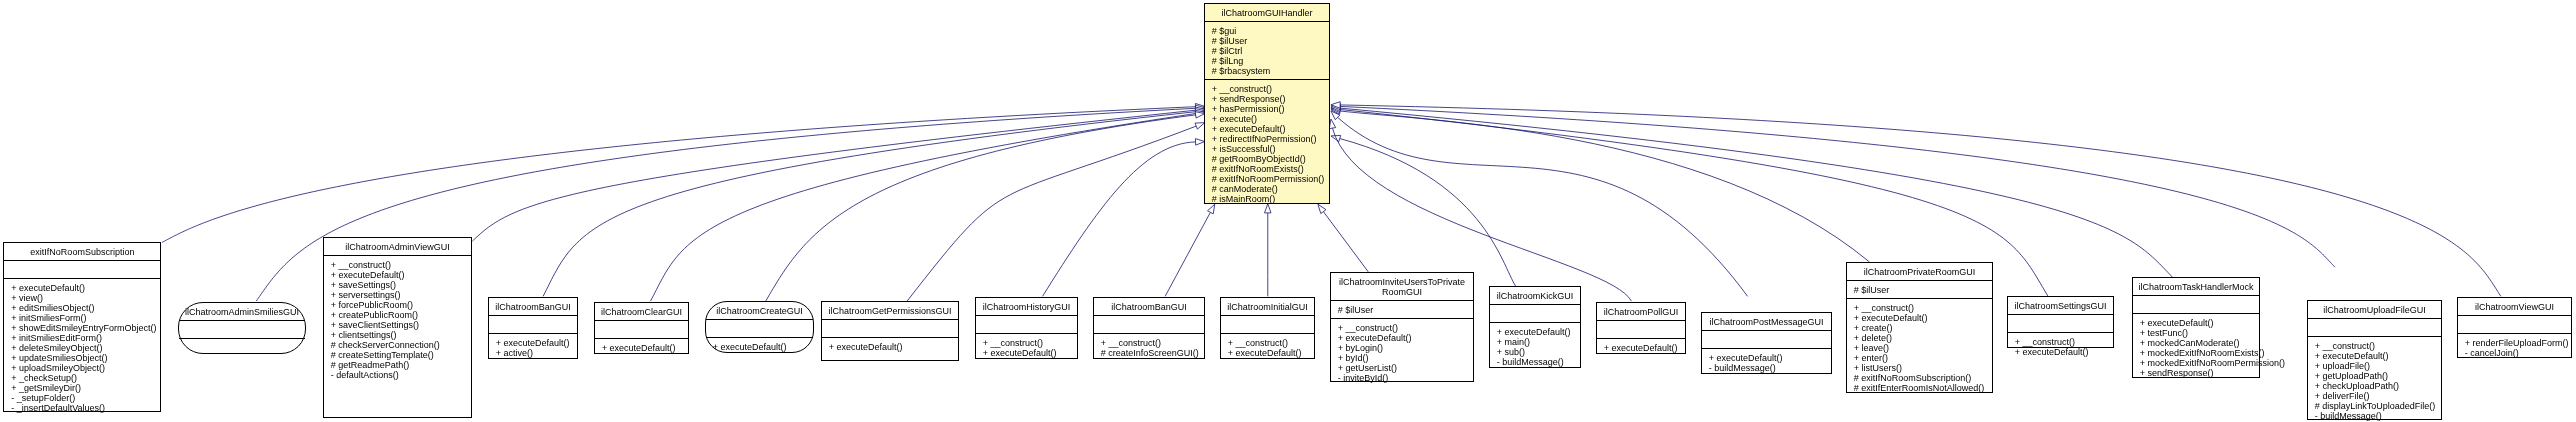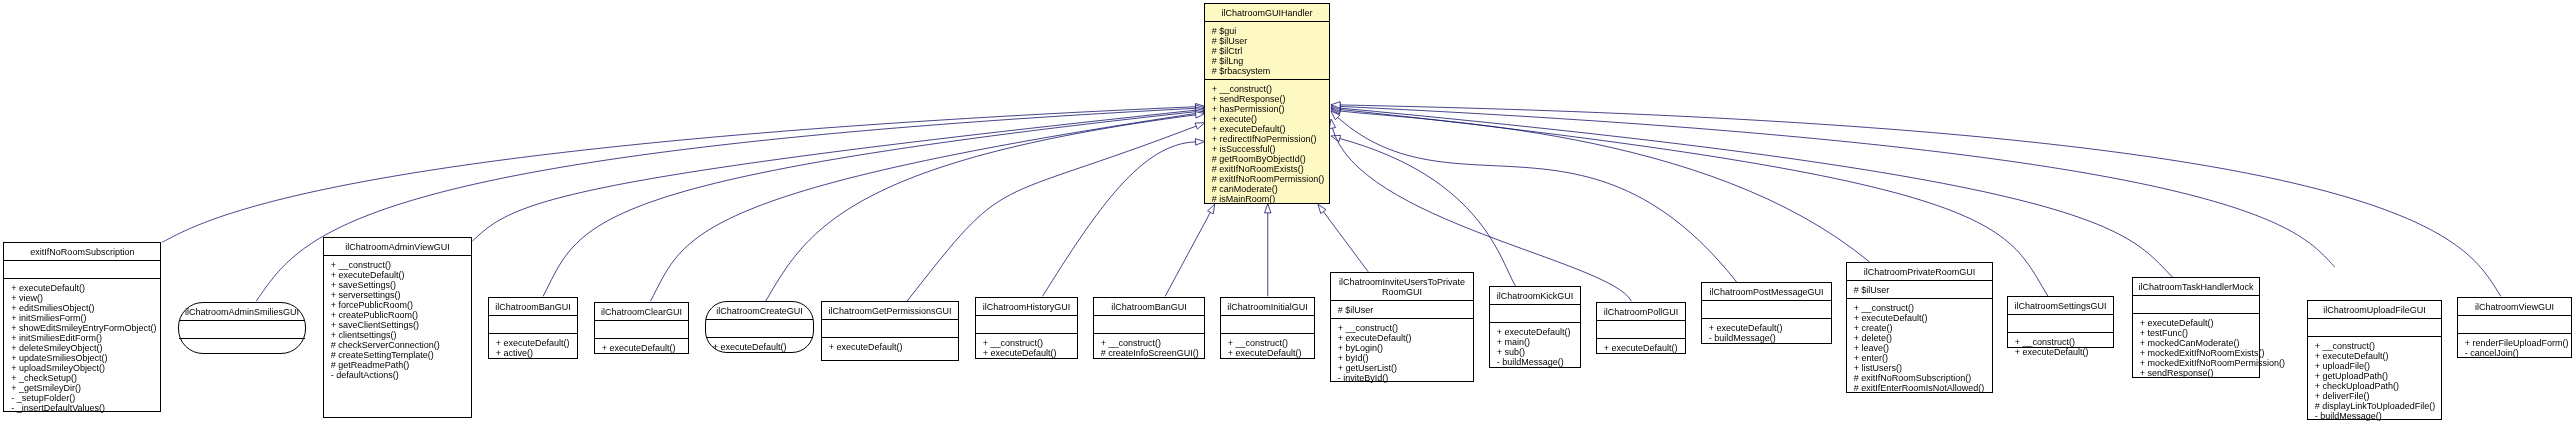--- a/index.html
+++ b/index.html
@@ -253,21 +253,21 @@
         <div class="ntitle">
           <div class="nline">ilChatroomPollGUI</div>
         </div>
         <div class="nsec">
           <div class="nline">&nbsp;</div>
         </div>
         <div class="nsec">
           <div class="nline">+ executeDefault()</div>
         </div>
       </div>
-      <div class="node" style="left: 1701px; top: 282px; width: 131px; height: 62px;">
+      <div class="node" style="left: 1701px; top: 312px; width: 131px; height: 62px;">
         <div class="ntitle">
           <div class="nline">ilChatroomPostMessageGUI</div>
         </div>
         <div class="nsec">
           <div class="nline">&nbsp;</div>
         </div>
         <div class="nsec">
           <div class="nline">+ executeDefault()</div>
           <div class="nline">- buildMessage()</div>
         </div>

